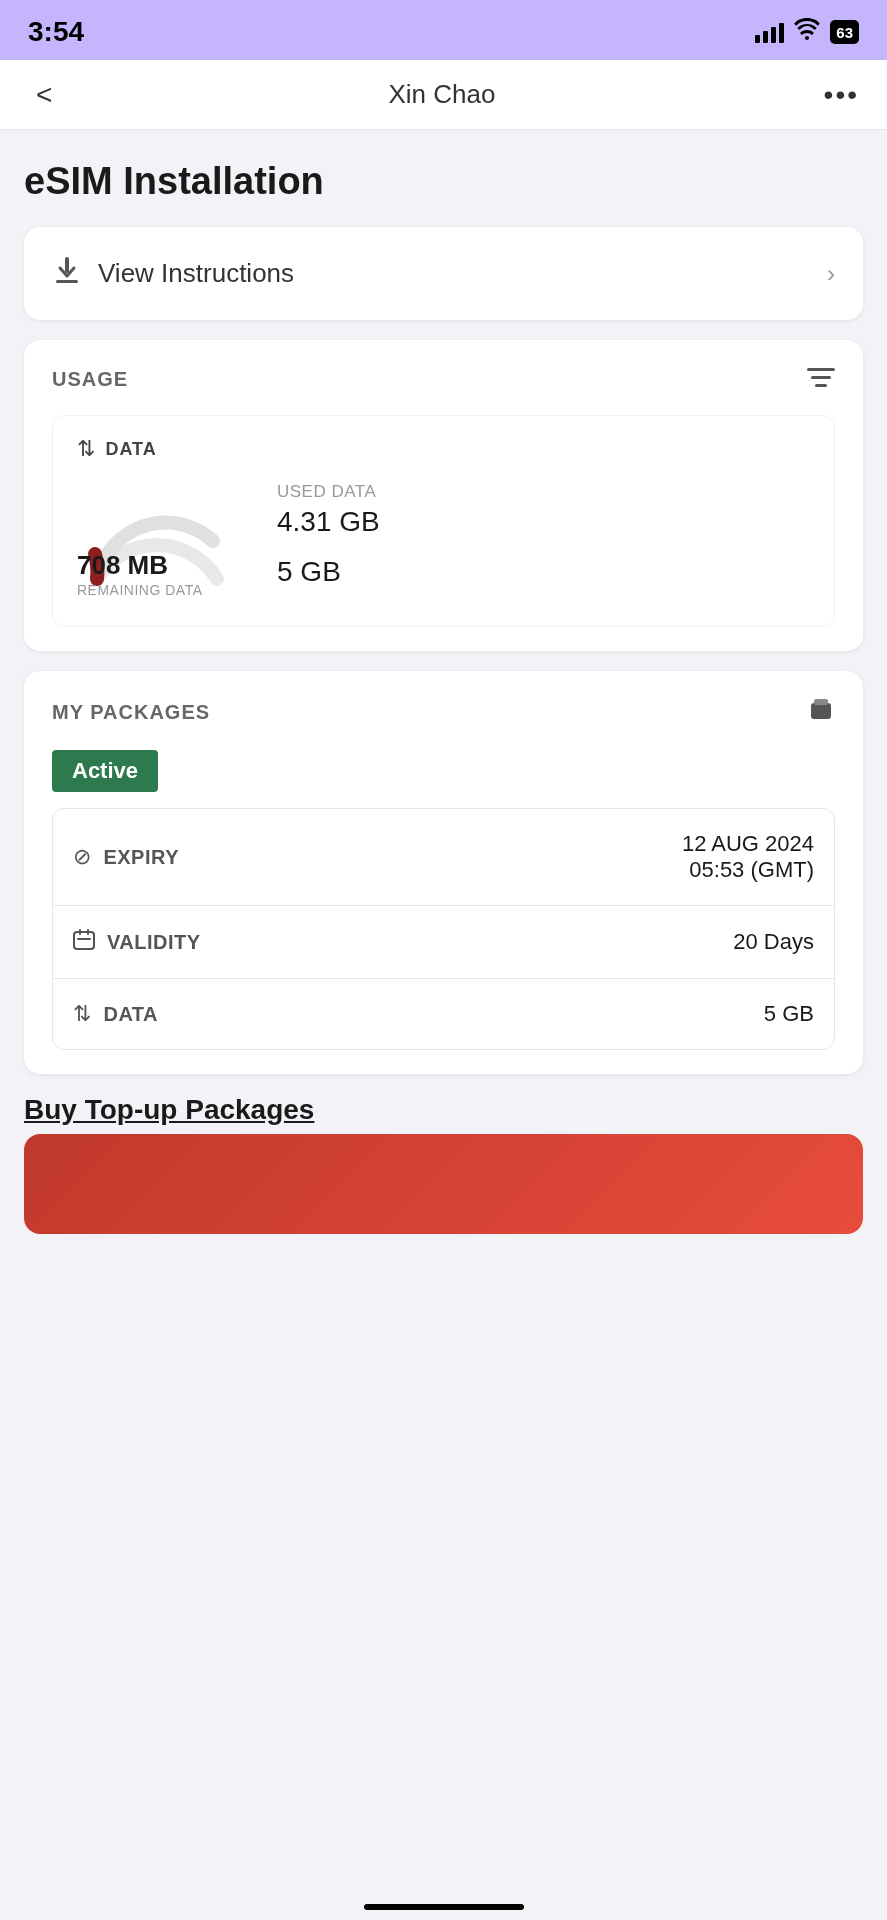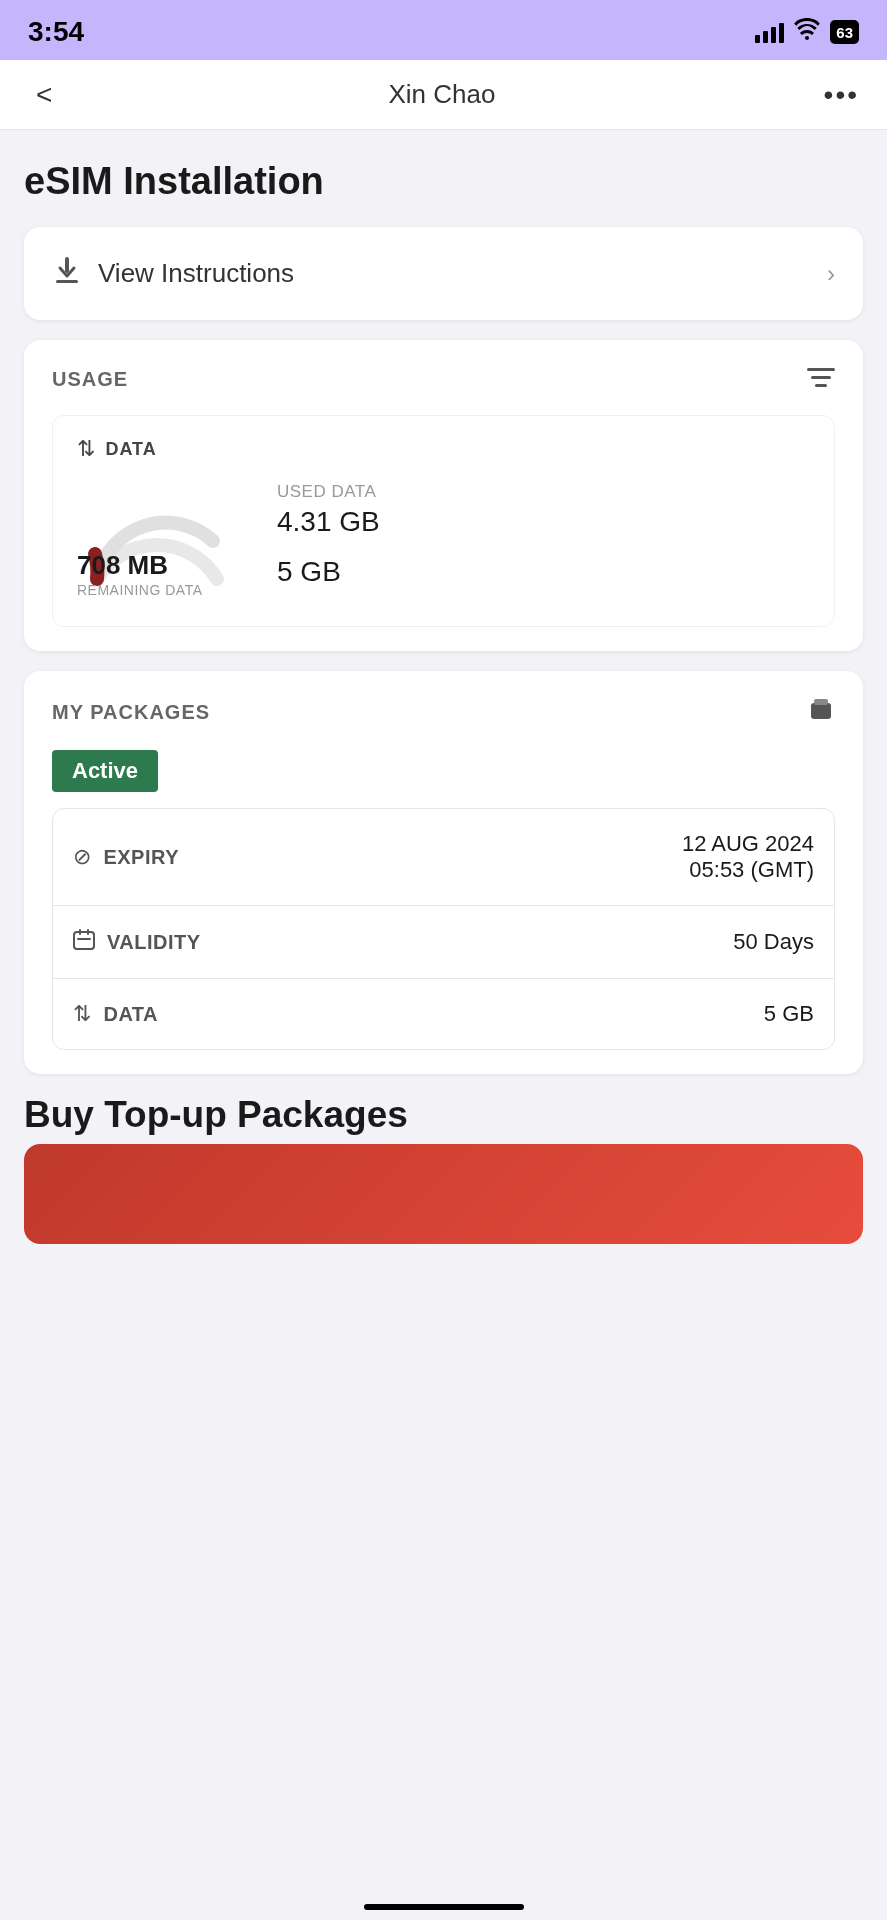--- a/index.html
+++ b/index.html
@@ -336,24 +336,25 @@
     }
 
     .package-row-value {
       font-size: 22px;
       color: #1a1a1a;
       text-align: right;
     }
 
     
     .buy-topup-title {
-      font-size: 37px;
+      font-size: 28px;
       font-weight: 700;
       color: #1a1a1a;
       margin-bottom: 8px;
+      text-decoration: underline;
     }
 
     
     .topup-card-partial {
       background: linear-gradient(135deg, #c0392b, #e74c3c);
       border-radius: 16px;
       height: 100px;
       display: flex;
       align-items: center;
       padding: 0 28px;
@@ -508,21 +509,21 @@
             <span class="package-row-icon">
               <svg width="22" height="22" viewBox="0 0 22 22" fill="none">
                 <rect x="1" y="4" width="20" height="17" rx="3" fill="none" stroke="#555" stroke-width="2"></rect>
                 <rect x="6" y="1" width="2" height="6" rx="1" fill="#555"></rect>
                 <rect x="14" y="1" width="2" height="6" rx="1" fill="#555"></rect>
                 <rect x="4" y="10" width="14" height="2" rx="1" fill="#555"></rect>
               </svg>
             </span>
             <span class="package-row-label">VALIDITY</span>
           </div>
-          <div class="package-row-value">50 Days</div>
+          <div class="package-row-value">20 Days</div>
         </div>
 
         <div class="package-row">
           <div class="package-row-left">
             <span class="package-row-icon">⇅</span>
             <span class="package-row-label">DATA</span>
           </div>
           <div class="package-row-value">5 GB</div>
         </div>
       </div>

